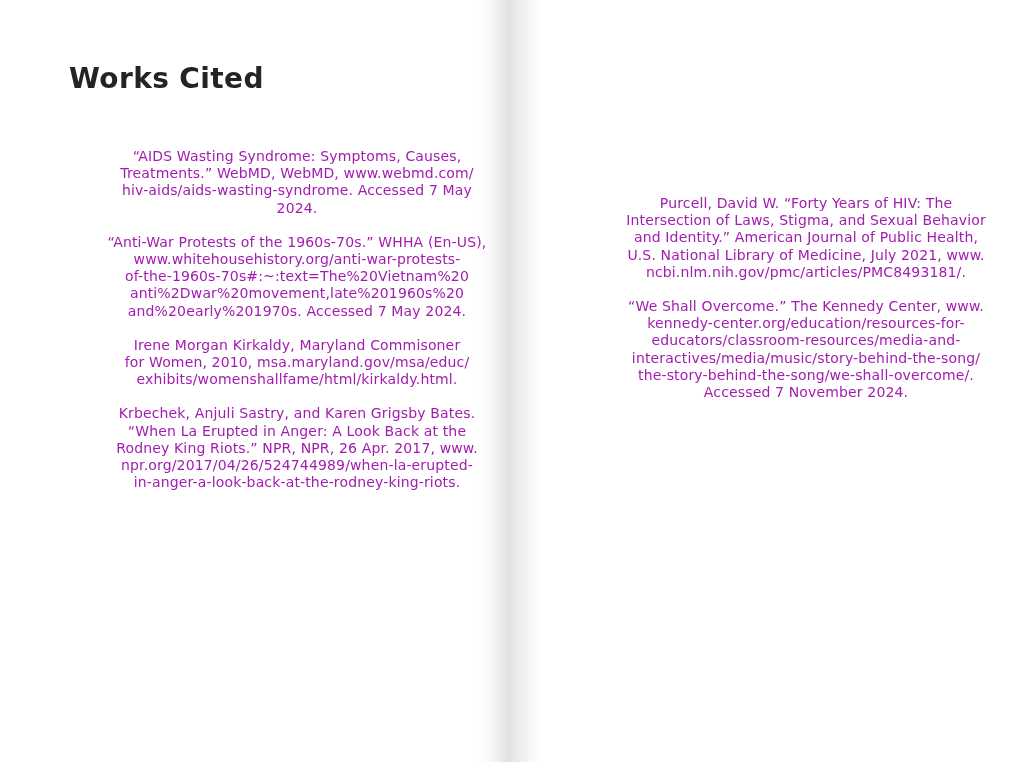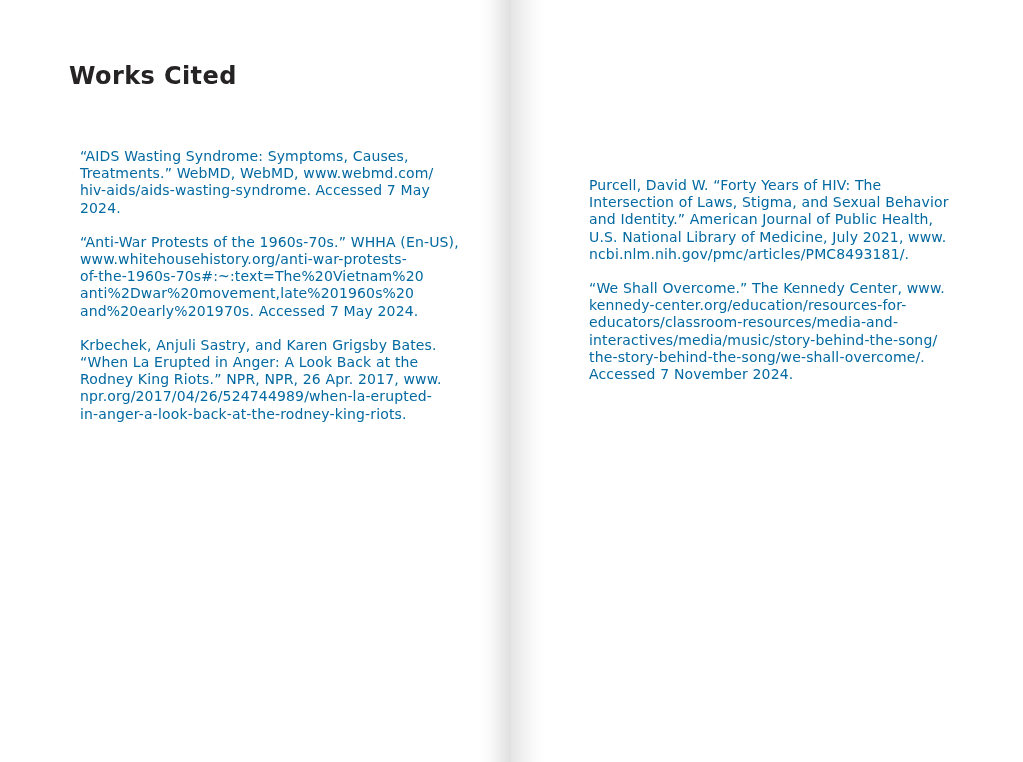--- a/index.html
+++ b/index.html
@@ -42,44 +42,45 @@
     top: 0;
     width: 33px;
     height: 100%;
     background: linear-gradient(to right, rgba(0,0,0,0.10) 0%, rgba(0,0,0,0.02) 70%, rgba(0,0,0,0) 100%);
   }
   .page-title {
     position: absolute;
     left: 69px;
     top: 62px;
     margin: 0;
-    font-size: 24px;
+    font-size: 28px;
     font-weight: 700;
     letter-spacing: 0.4px;
     color: #262324;
   }
   .citation-col {
     position: absolute;
     width: 434px;
   }
   .col-left {
     left: 80px;
     top: 148px;
   }
   .col-right {
     left: 589px;
-    top: 177px;
+    top: 195px;
   }
   p.citation {
     margin: 0 0 17px 0;
     font-size: 14px;
     line-height: 17.2px;
     letter-spacing: 0.15px;
-    color: #0369a1;
+    color: #a21caf;
     white-space: pre-line;
+    text-align: center;
   }
 </style>
 </head>
 <body>
 
 <div class="spread">
 
   <div class="gutter">
     <div class="gutter-left"></div>
     <div class="gutter-right"></div>
@@ -90,20 +91,23 @@
     <div class="citation-col col-left">
         <p class="citation">“AIDS Wasting Syndrome: Symptoms, Causes,
 Treatments.” WebMD, WebMD, www.webmd.com/
 hiv-aids/aids-wasting-syndrome. Accessed 7 May
 2024.</p>
         <p class="citation">“Anti-War Protests of the 1960s-70s.” WHHA (En-US),
 www.whitehousehistory.org/anti-war-protests-
 of-the-1960s-70s#:~:text=The%20Vietnam%20
 anti%2Dwar%20movement,late%201960s%20
 and%20early%201970s. Accessed 7 May 2024.</p>
+        <p class="citation">Irene Morgan Kirkaldy, Maryland Commisoner
+for Women, 2010, msa.maryland.gov/msa/educ/
+exhibits/womenshallfame/html/kirkaldy.html.</p>
         <p class="citation">Krbechek, Anjuli Sastry, and Karen Grigsby Bates.
 “When La Erupted in Anger: A Look Back at the
 Rodney King Riots.” NPR, NPR, 26 Apr. 2017, www.
 npr.org/2017/04/26/524744989/when-la-erupted-
 in-anger-a-look-back-at-the-rodney-king-riots.</p>
       </div>
   </div>
 
   <div>
     <div class="citation-col col-right">

